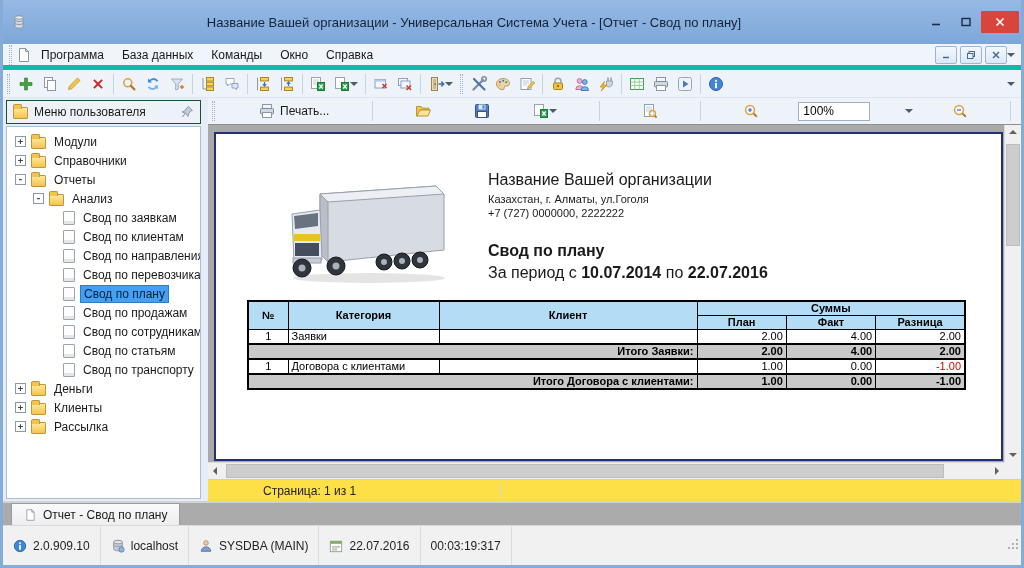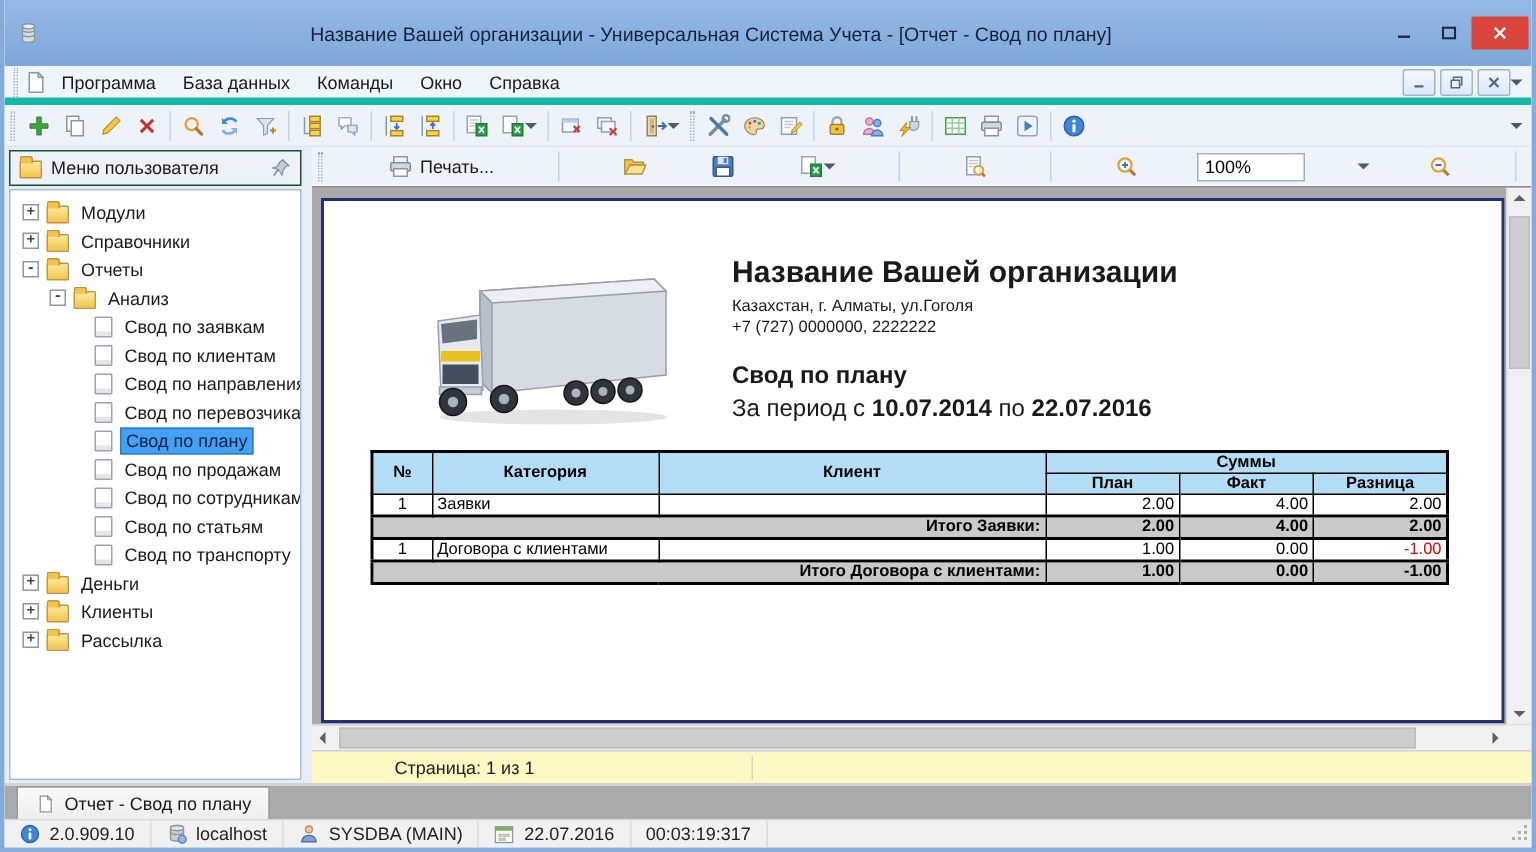--- a/index.html
+++ b/index.html
@@ -49,45 +49,45 @@
   .rinput{height:19px;border:1px solid #9fb0c6;background:#fff;font:12px "Liberation Sans",sans-serif;padding:0 4px;}
   
   .viewport{flex:1;position:relative;background:#a9a9a9;border-top:1px solid #8e8e8e;overflow:hidden;}
   .page{position:absolute;left:6px;top:7px;right:18px;bottom:18px;background:#fff;border:2px solid #22307a;overflow:hidden;}
   .vscroll{position:absolute;right:0;top:0;bottom:17px;width:17px;background:#f0f0f0;border-left:1px solid #dcdcdc;}
   .vthumb{position:absolute;left:1px;right:1px;top:19px;height:102px;background:#cdcdcd;border:1px solid #bdbdbd;}
   .hscroll{position:absolute;left:0;right:17px;bottom:0;height:17px;background:#f0f0f0;border-top:1px solid #dcdcdc;}
   .hthumb{position:absolute;top:1px;bottom:1px;left:18px;right:60px;background:#cdcdcd;border:1px solid #bdbdbd;}
   .scorner{position:absolute;right:0;bottom:0;width:17px;height:17px;background:#f0f0f0;}
   .sarr{position:absolute;width:0;height:0;border:4px solid transparent;}
-  .pagestatus{height:22px;background:#fef9c3;border-top:1px solid #cfcfcf;display:flex;align-items:center;flex:none;font-size:12px;color:#222;}
+  .pagestatus{height:22px;background:#fde047;border-top:1px solid #cfcfcf;display:flex;align-items:center;flex:none;font-size:12px;color:#222;}
   .pagestatus .pslbl{margin-left:55px;}
   .pagestatus .psep{width:1px;height:16px;background:#d5d5d5;margin-left:145px;}
   
   .truck{position:absolute;left:68px;top:40px;}
   .orgblock{position:absolute;left:272px;top:36px;line-height:1.25;}
-  .orgname{font-size:20px;font-weight:bold;margin-bottom:3px;}
+  .orgname{font-size:16px;font-weight:normal;margin-bottom:3px;}
   .orgline{font-size:11px;}
   .reptitle{position:absolute;left:272px;top:108px;font-size:16px;font-weight:bold;}
   .repperiod{position:absolute;left:272px;top:130px;font-size:16px;}
   .repperiod b{font-weight:bold;}
   table.rep{position:absolute;left:31px;top:166px;width:719px;border-collapse:collapse;font-size:11px;color:#000;border:2px solid #000;table-layout:fixed;}
   table.rep td,table.rep th{border:1px solid #000;padding:0 3px;height:14px;line-height:13px;overflow:hidden;white-space:nowrap;font-weight:normal;}
   table.rep th{background:#b3ddf5;font-weight:bold;text-align:center;}
   .c-num{width:40px;text-align:center;}
   .c-cat{width:151px;}
   .c-cli{width:258px;}
   .c-val{width:90px;text-align:right;}
   tr.total td{background:#c9c9c9;font-weight:bold;border-top:2px solid #000;border-bottom:2px solid #000;}
   tr.total .tlab{text-align:right;}
   .neg{color:#e00000;}
   
   .tabbar{height:24px;background:#ababab;display:flex;align-items:flex-end;padding-left:8px;flex:none;border-top:2px solid #d2d2d2;}
   .tab{height:22px;background:linear-gradient(#fafafa,#eeeeee);border:1px solid #9a9a9a;border-bottom:none;display:flex;align-items:center;gap:6px;padding:0 12px;font-size:12px;}
-  .statusbar{height:19px;background:#f1f1f1;border-top:1px solid #dadada;display:flex;align-items:center;flex:none;font-size:12px;color:#222;}
+  .statusbar{height:40px;background:#f1f1f1;border-top:1px solid #dadada;display:flex;align-items:center;flex:none;font-size:12px;color:#222;}
   .seg{display:flex;align-items:center;gap:6px;padding:0 10px;height:100%;border-right:1px solid #dcdcdc;white-space:nowrap;}
   .gripdots{margin-left:auto;margin-right:2px;}
 </style>
 </head>
 <body>
 
 <div id="window">
 
   <div class="titlebar">
     <svg class="tico" viewBox="0 0 16 16">

